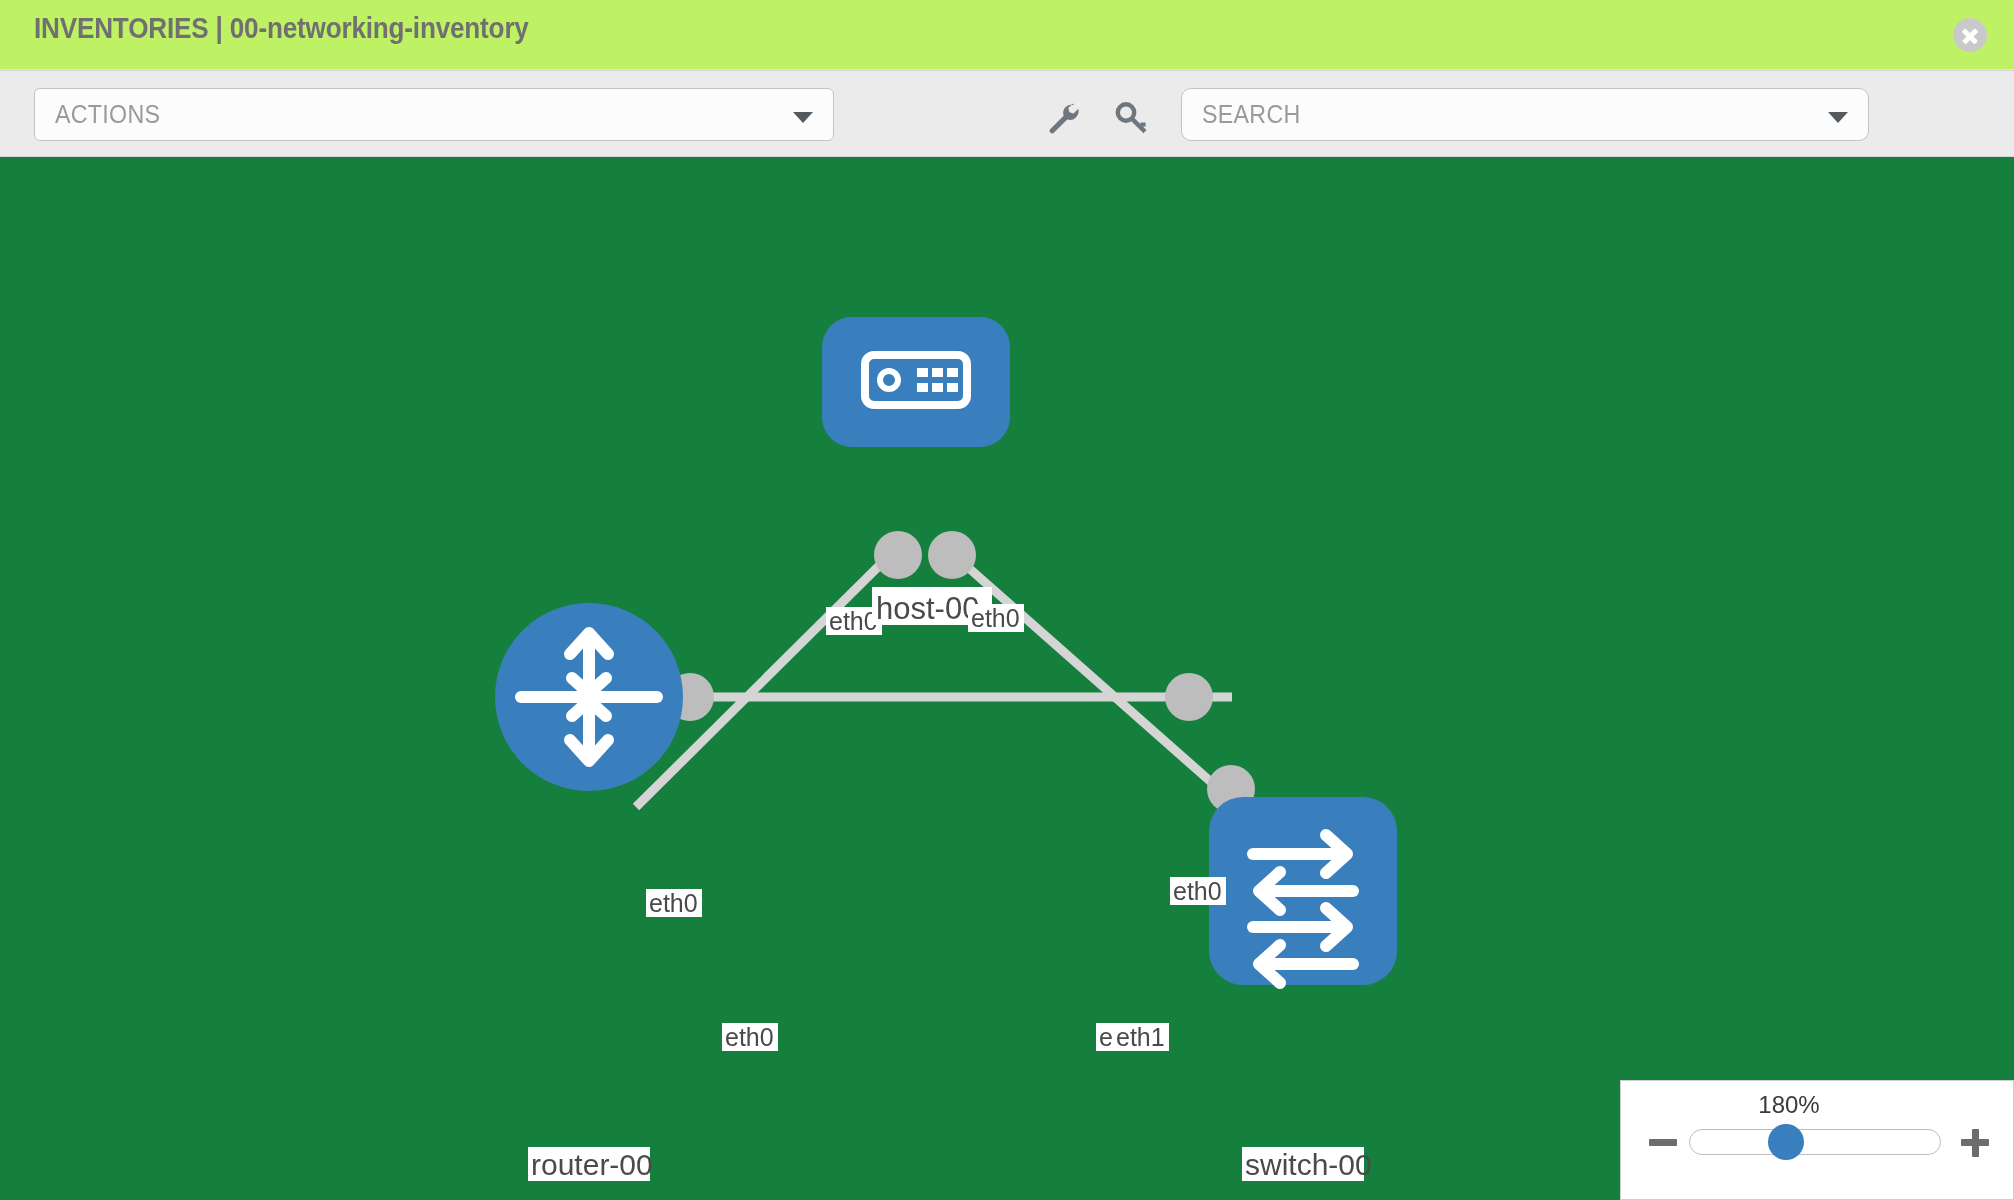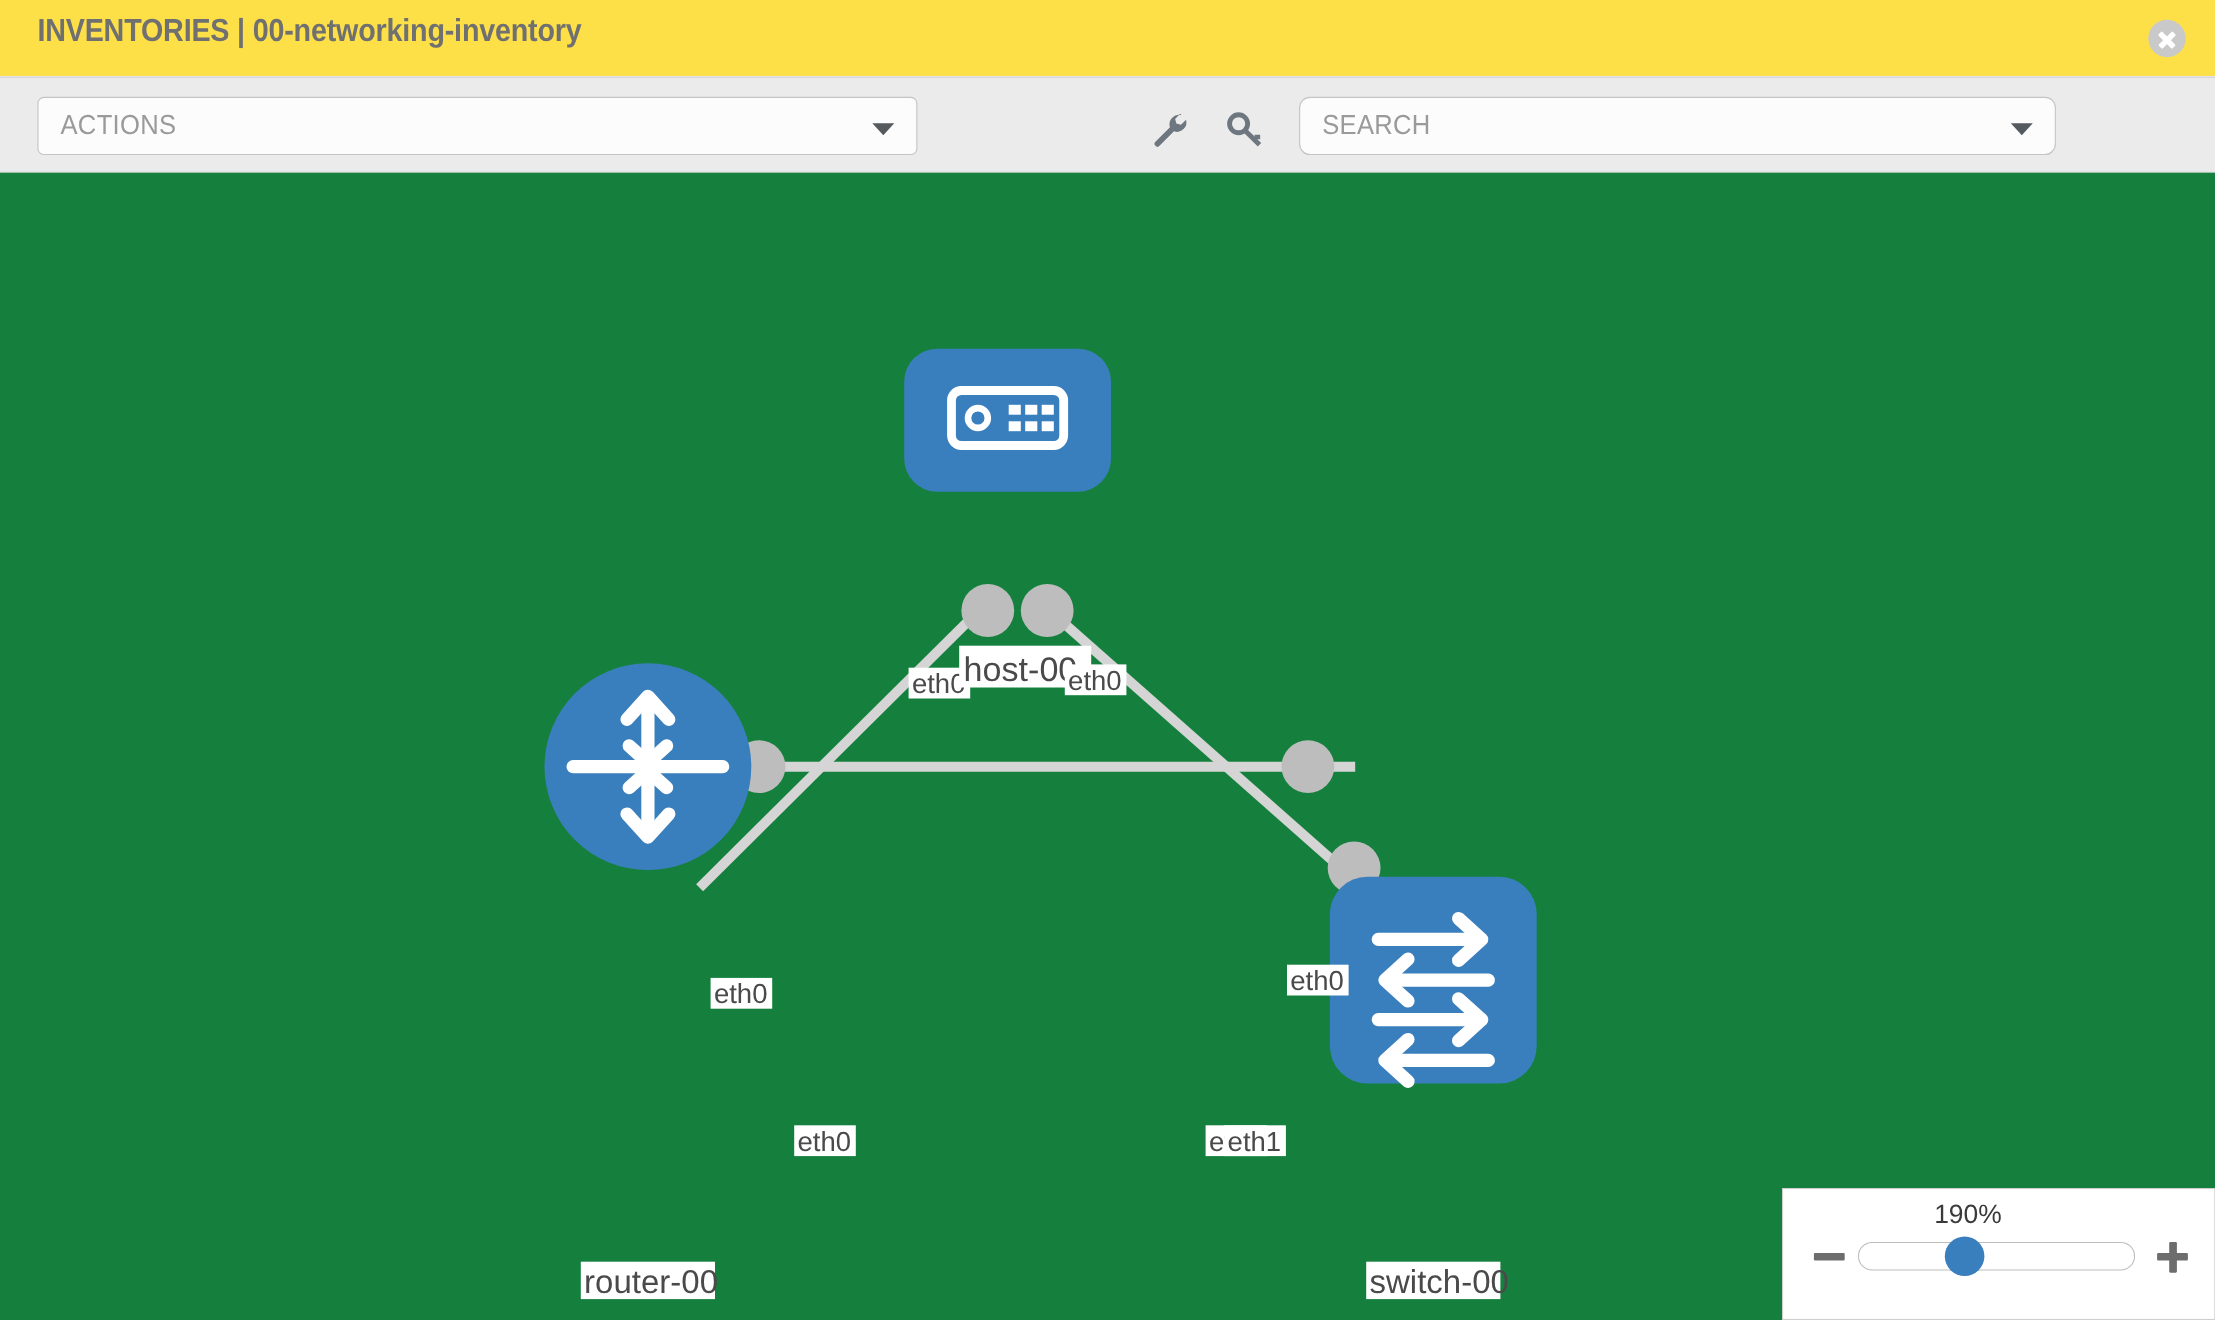--- a/index.html
+++ b/index.html
@@ -15,21 +15,21 @@
     position: relative;
     width: 2014px; height: 1200px;
     background: #ffffff;
   }
 
   
   .titlebar {
     position: absolute;
     left: 0; top: 0;
     width: 2014px; height: 70px;
-    background: #fde047;
+    background: #bef264;
     border-bottom: 1px solid #e2e2e2;
   }
   .title-text {
     position: absolute;
     left: 34px; top: 12px;
     font-size: 29px;
     font-weight: bold;
     letter-spacing: -0.2px;
     color: #707070;
     white-space: nowrap;
@@ -333,20 +333,20 @@
 
         <g>
           <rect x="1242" y="990" width="122" height="34" fill="#ffffff"></rect>
           <text x="1245" y="1018" font-size="30">switch-00</text>
         </g>
       </g>
     </svg>
   </div>
 
   <div class="zoom-panel">
-    <div class="zoom-level">190%</div>
+    <div class="zoom-level">180%</div>
     <div class="zoom-minus"></div>
     <div class="zoom-track"></div>
     <div class="zoom-thumb"></div>
     <div class="zoom-plus"></div>
   </div>
 
 </div>
 
 </body></html>

